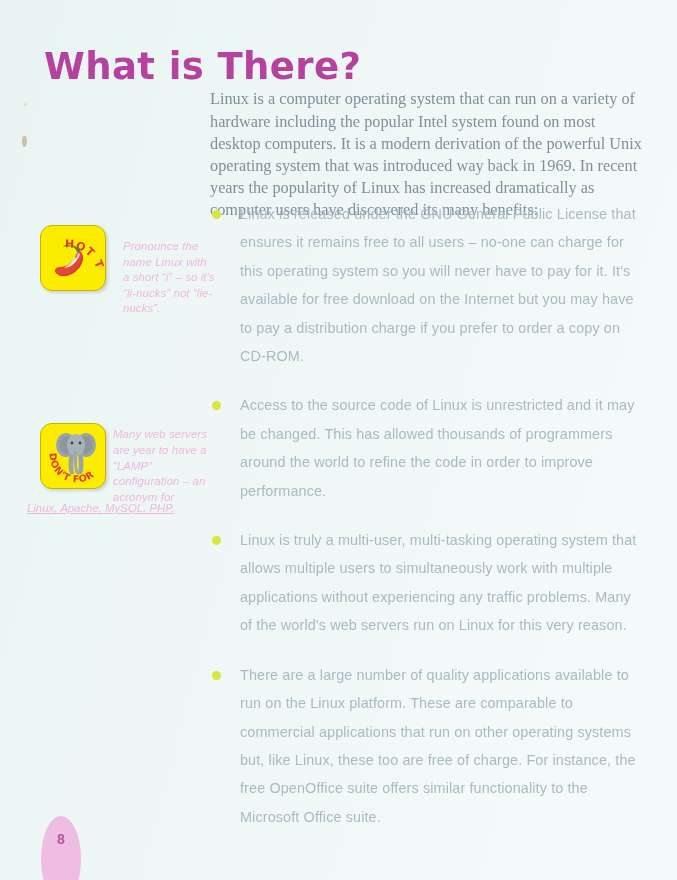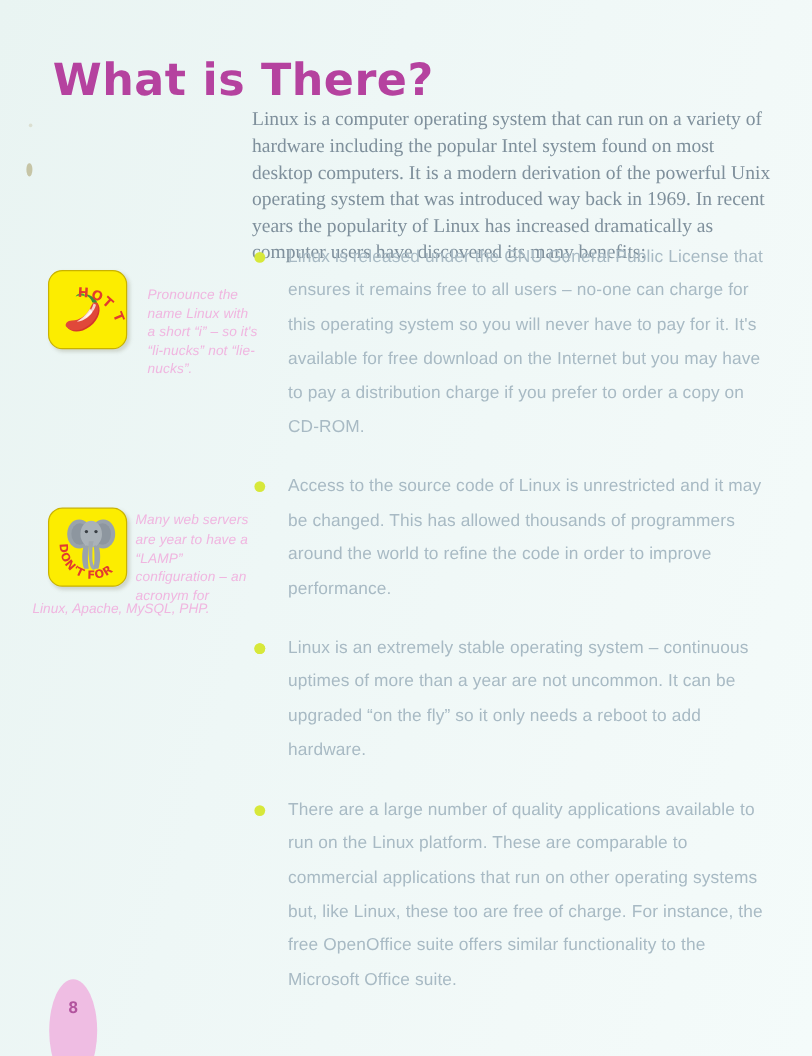--- a/index.html
+++ b/index.html
@@ -97,20 +97,21 @@
   .sidenote-dont { left: 113px; top: 416px; width: 96px; }
   .sidenote-dont-tail {
     position: absolute;
     left: 27px;
     top: 490px;
     width: 250px;
     font-size: 11.4px;
     line-height: 15.6px;
     color: #f0b6e0;
     font-style: italic;
+    text-decoration: underline;
   }
 
   
   .badge {
     position: absolute;
     width: 64px;
     height: 64px;
     border-radius: 12px;
     background: #fced00;
     border: 1px solid #c9b200;
@@ -166,24 +167,21 @@
   <div class="bullet-item">
     <span class="bullet-dot"></span>
     <span>Linux is released under the GNU General Public License that ensures it remains free to all users – no-one can charge for this operating system so you will never have to pay for it. It's available for free download on the Internet but you may have to pay a distribution charge if you prefer to order a copy on CD-ROM.</span>
   </div>
   <div class="bullet-item">
     <span class="bullet-dot"></span>
     <span>Access to the source code of Linux is unrestricted and it may be changed. This has allowed thousands of programmers around the world to refine the code in order to improve performance.</span>
   </div>
   <div class="bullet-item">
     <span class="bullet-dot"></span>
-  </div>
-  <div class="bullet-item">
-    <span class="bullet-dot"></span>
-    <span>Linux is an extremely stable operating system – continuous uptimes of more than a year are not uncommon. It can be upgraded “on the fly” so it only needs a reboot to add hardware.</span>
+    <span>Linux is truly a multi-user, multi-tasking operating system that allows multiple users to simultaneously work with multiple applications without experiencing any traffic problems. Many of the world's web servers run on Linux for this very reason.</span>
   </div>
   <div class="bullet-item">
     <span class="bullet-dot"></span>
     <span>There are a large number of quality applications available to run on the Linux platform. These are comparable to commercial applications that run on other operating systems but, like Linux, these too are free of charge. For instance, the free OpenOffice suite offers similar functionality to the Microsoft Office suite.</span>
   </div>
 
 </div>
 
 <div class="badge badge-hot">
   <svg width="64" height="64" viewBox="0 0 64 64">

